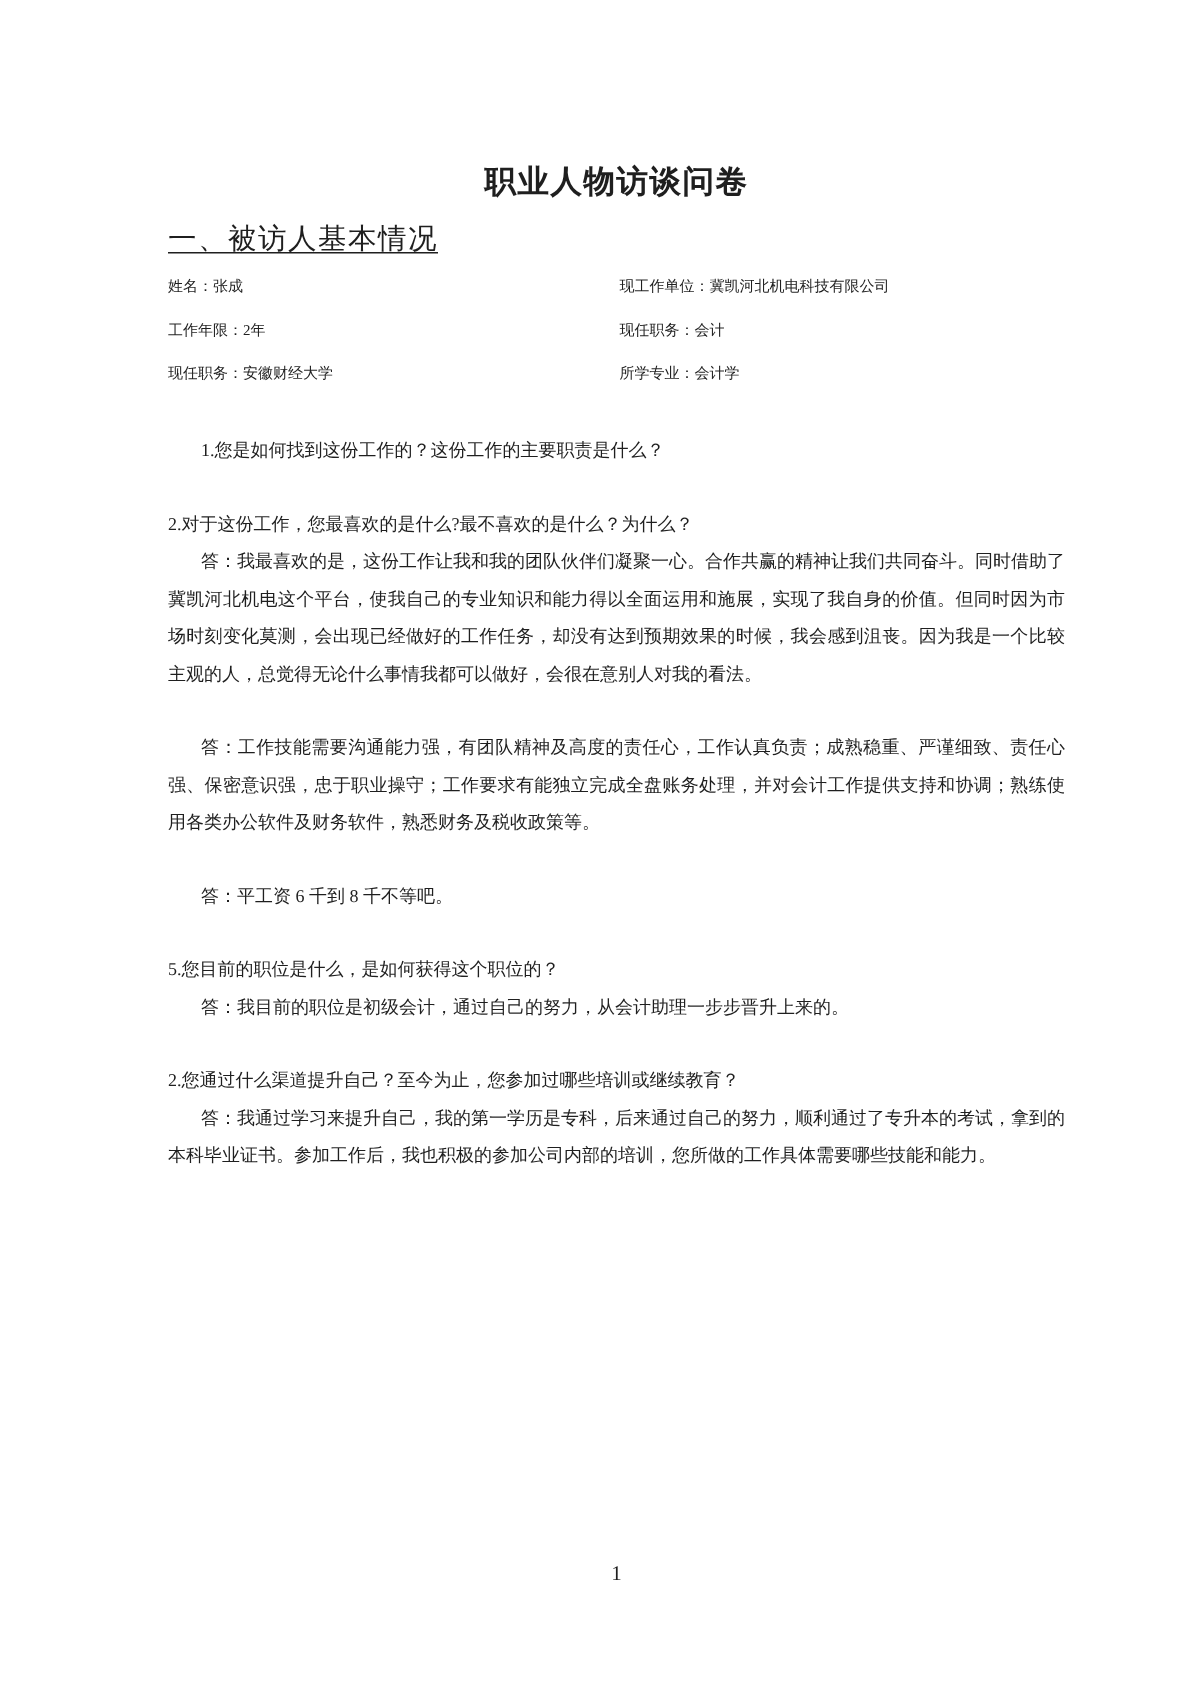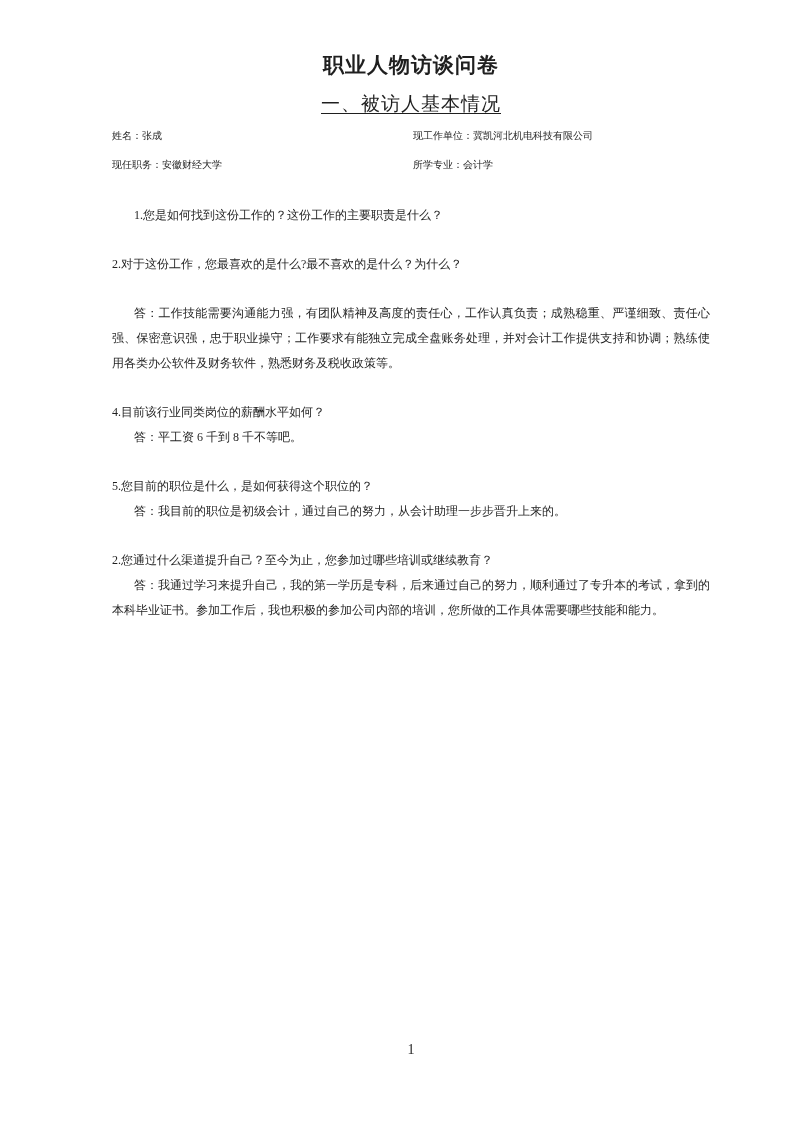--- a/index.html
+++ b/index.html
@@ -14,39 +14,38 @@
   }
   .page {
     position: absolute;
     inset: 0;
   }
   .content {
     position: absolute;
     left: 112px;
     top: 0;
     width: 598px;
-    padding-top: 52px;
+    padding-top: 108px;
   }
   .doc-title {
     font-size: 21px;
     font-weight: bold;
     text-align: center;
     line-height: 26px;
     margin: 0;
     letter-spacing: 1px;
   }
   .section-heading {
     font-size: 19px;
     font-weight: normal;
     margin: 14px 0 0 0;
     line-height: 23px;
     text-decoration: underline;
     text-underline-offset: 3px;
     letter-spacing: 1px;
-    text-align: center;
   }
   .info {
     margin-top: 6px;
     font-size: 10px;
   }
   .info-row {
     display: flex;
     line-height: 29px;
   }
   .info-left {
@@ -93,39 +92,43 @@
     <h1 class="doc-title">职业人物访谈问卷</h1>
 
     <h2 class="section-heading">一、被访人基本情况</h2>
 
     <div class="info">
       <div class="info-row">
         <span class="info-left">姓名：张成</span>
         <span class="info-right">现工作单位：冀凯河北机电科技有限公司</span>
       </div>
       <div class="info-row">
+        <span class="info-left">工作年限：2年</span>
+        <span class="info-right">现任职务：会计</span>
+      </div>
+      <div class="info-row">
         <span class="info-left">现任职务：安徽财经大学</span>
         <span class="info-right">所学专业：会计学</span>
       </div>
     </div>
 
     <div class="qa">
       <p class="q indent">1.您是如何找到这份工作的？这份工作的主要职责是什么？</p>
     </div>
 
     <div class="qa">
       <p class="q">2.对于这份工作，您最喜欢的是什么?最不喜欢的是什么？为什么？</p>
+      <p class="a">答：我最喜欢的是，这份工作让我和我的团队伙伴们凝聚一心。合作共赢的精神让我们共同奋斗。同时借助了冀凯河北机电这个平台，使我自己的专业知识和能力得以全面运用和施展，实现了我自身的价值。但同时因为市场时刻变化莫测，会出现已经做好的工作任务，却没有达到预期效果的时候，我会感到沮丧。因为我是一个比较主观的人，总觉得无论什么事情我都可以做好，会很在意别人对我的看法。</p>
     </div>
 
     <div class="qa">
       <p class="a">答：工作技能需要沟通能力强，有团队精神及高度的责任心，工作认真负责；成熟稳重、严谨细致、责任心强、保密意识强，忠于职业操守；工作要求有能独立完成全盘账务处理，并对会计工作提供支持和协调；熟练使用各类办公软件及财务软件，熟悉财务及税收政策等。</p>
     </div>
 
     <div class="qa">
-      <p class="q">4.目前该行业同类岗位的薪酬水平如何？</p>
       <p class="a">答：平工资 6 千到 8 千不等吧。</p>
     </div>
 
     <div class="qa">
       <p class="q">5.您目前的职位是什么，是如何获得这个职位的？</p>
       <p class="a">答：我目前的职位是初级会计，通过自己的努力，从会计助理一步步晋升上来的。</p>
     </div>
 
     <div class="qa">
       <p class="q">2.您通过什么渠道提升自己？至今为止，您参加过哪些培训或继续教育？</p>

